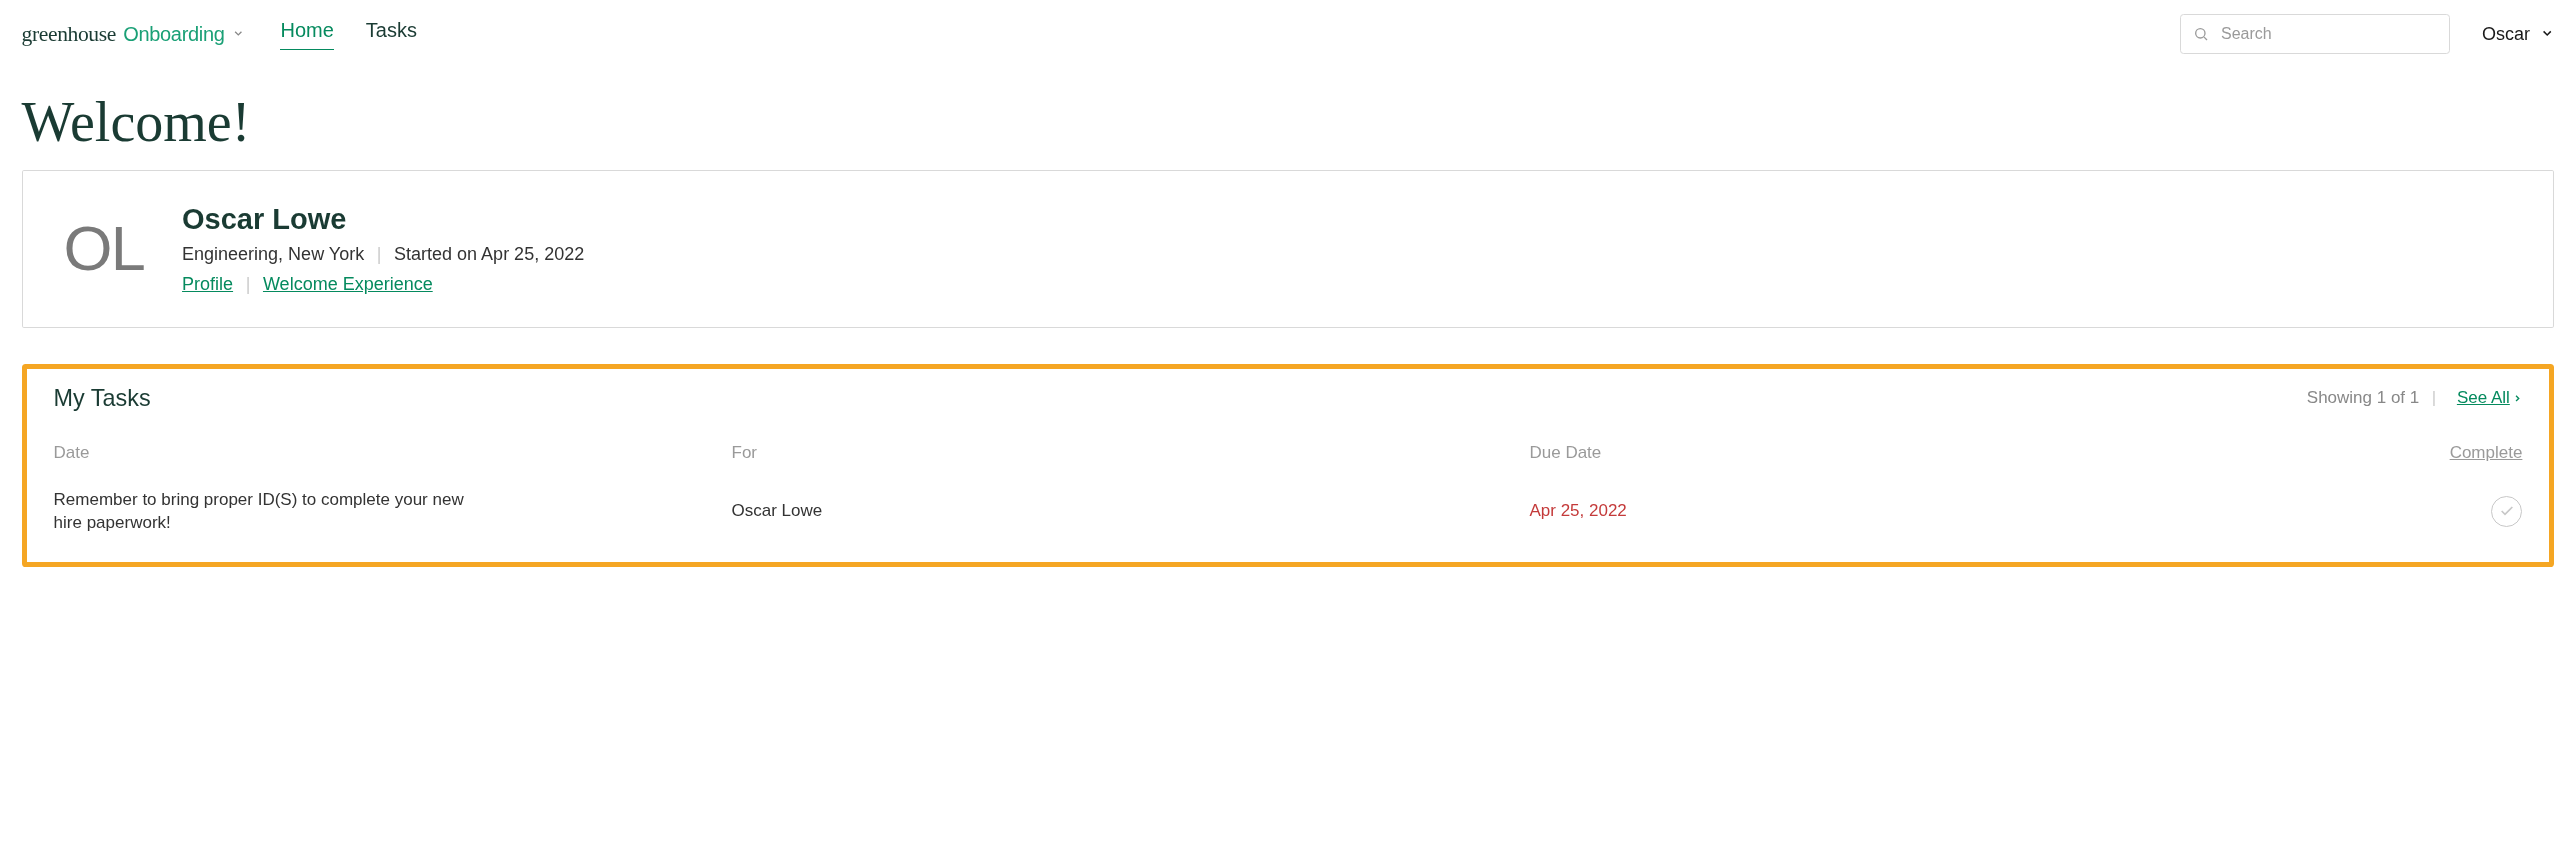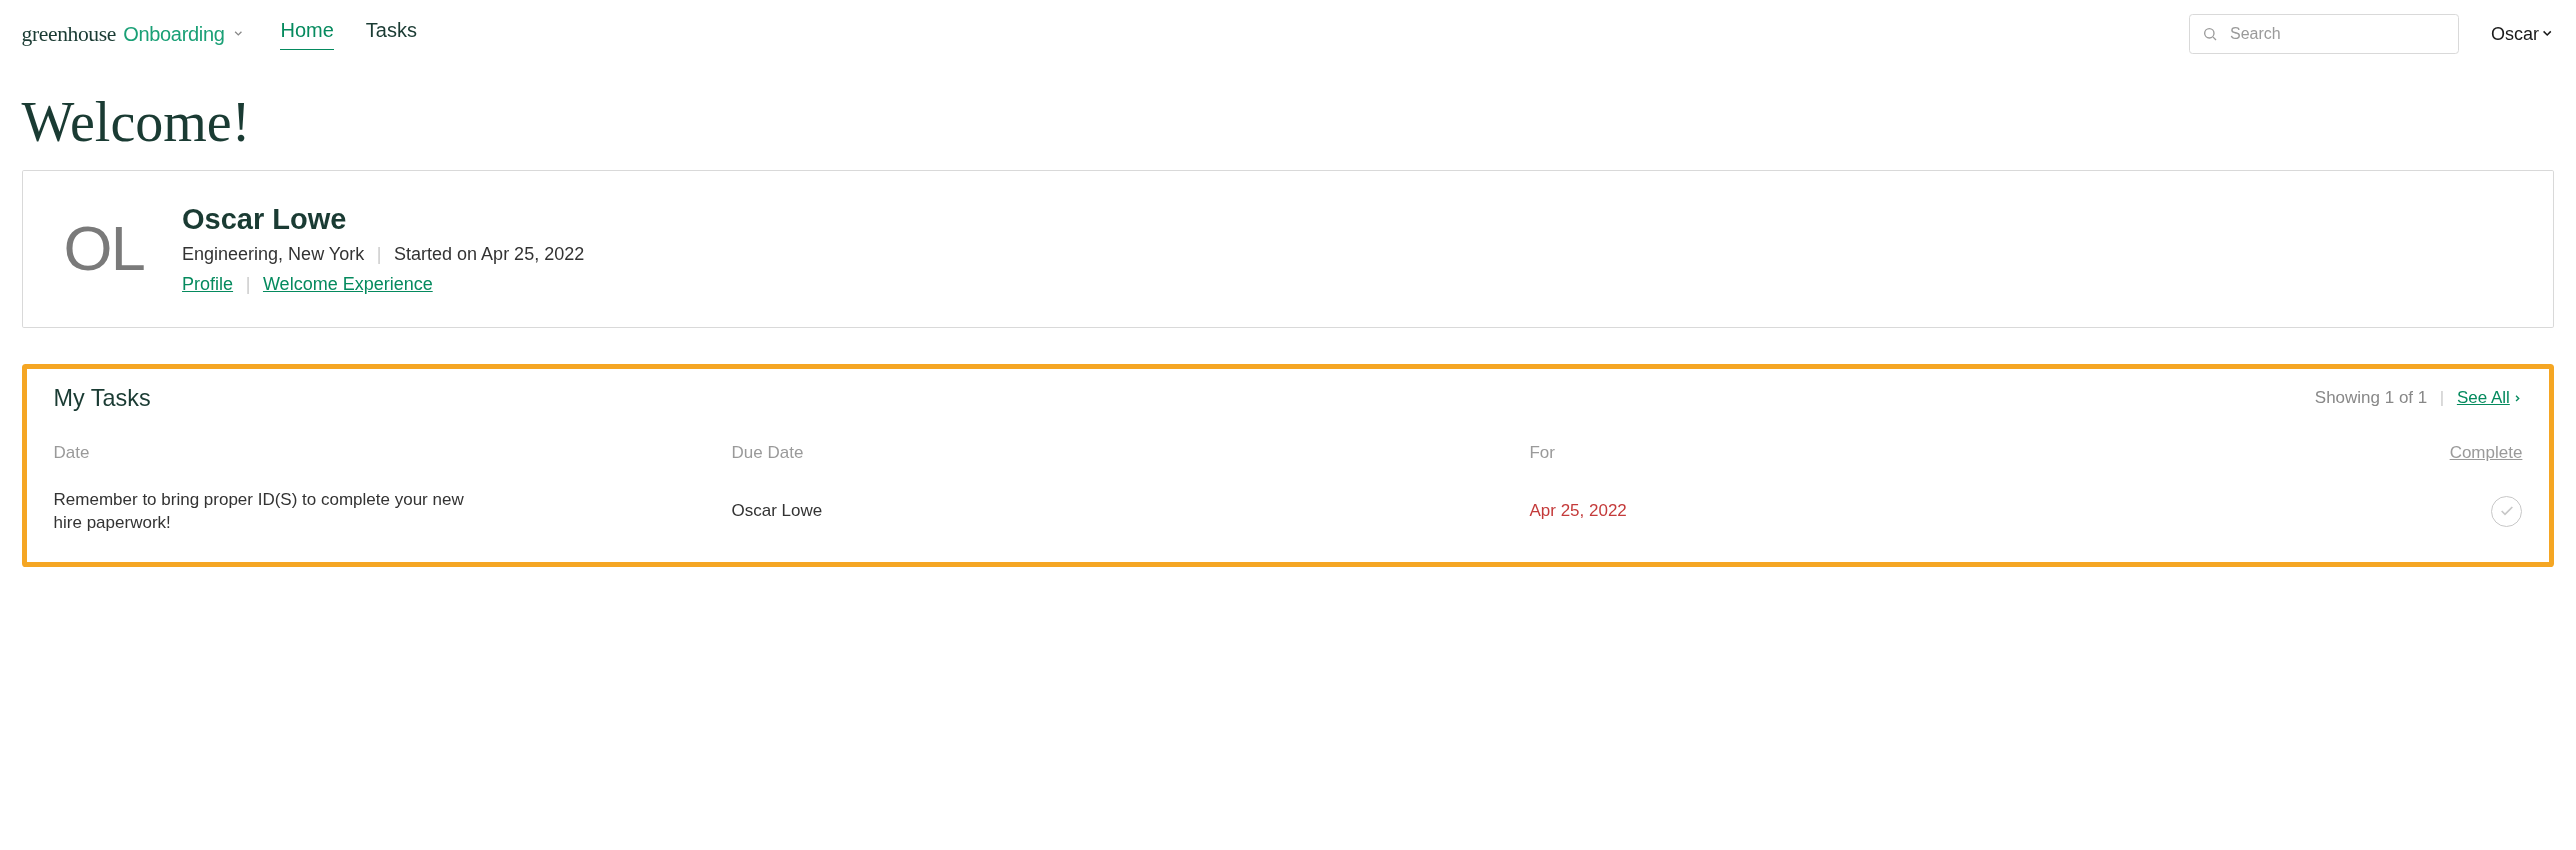--- a/index.html
+++ b/index.html
@@ -86,21 +86,21 @@
       padding: 0 12.6px 0 40px;
       font-size: 16px;
       color: #333;
     }
     .search-input::placeholder {
       color: #9a9a9a;
     }
     .user-menu {
       display: flex;
       align-items: center;
-      gap: 1px;
+      gap: 10px;
       cursor: pointer;
       font-size: 18px;
       color: #1a1a1a;
     }
 
     
     .page-title {
       font-family: Georgia, "Times New Roman", serif;
       font-size: 56px;
       font-weight: 400;
@@ -190,20 +190,21 @@
       color: #ccc;
       margin: 0 12.6px;
     }
     .see-all {
       color: #058a5e;
       text-decoration: underline;
       font-weight: 500;
       display: flex;
       align-items: center;
       gap: 1.8px;
+      margin-left: 8px;
     }
 
     .tasks-table {
       width: 100%;
     }
     .tasks-row {
       display: grid;
       grid-template-columns: 1.1fr 1.3fr 1.4fr 135px;
       align-items: center;
       gap: 18px;
@@ -312,22 +313,22 @@
         <svg width="10.8" height="10.8" viewBox="0 0 24 24" fill="none" stroke="#058a5e" stroke-width="3">
             <polyline points="9 18 15 12 9 6"></polyline>
           </svg>
       </a>
     </div>
   </div>
 
   <div class="tasks-table">
     <div class="tasks-row head">
       <div>Date</div>
+      <div>For</div>
       <div>Due Date</div>
-      <div>For</div>
       <div class="col-complete">Complete</div>
     </div>
     <div class="tasks-row body">
       <div class="task-name">Remember to bring proper ID(S) to complete your new hire paperwork!</div>
       <div>Oscar Lowe</div>
       <div class="due-overdue">Apr 25, 2022</div>
       <div class="col-complete">
         <div class="complete-circle">
           <svg width="16" height="16" viewBox="0 0 24 24" fill="none" stroke-width="2.5">
               <polyline points="20 6 9 17 4 12"></polyline>

